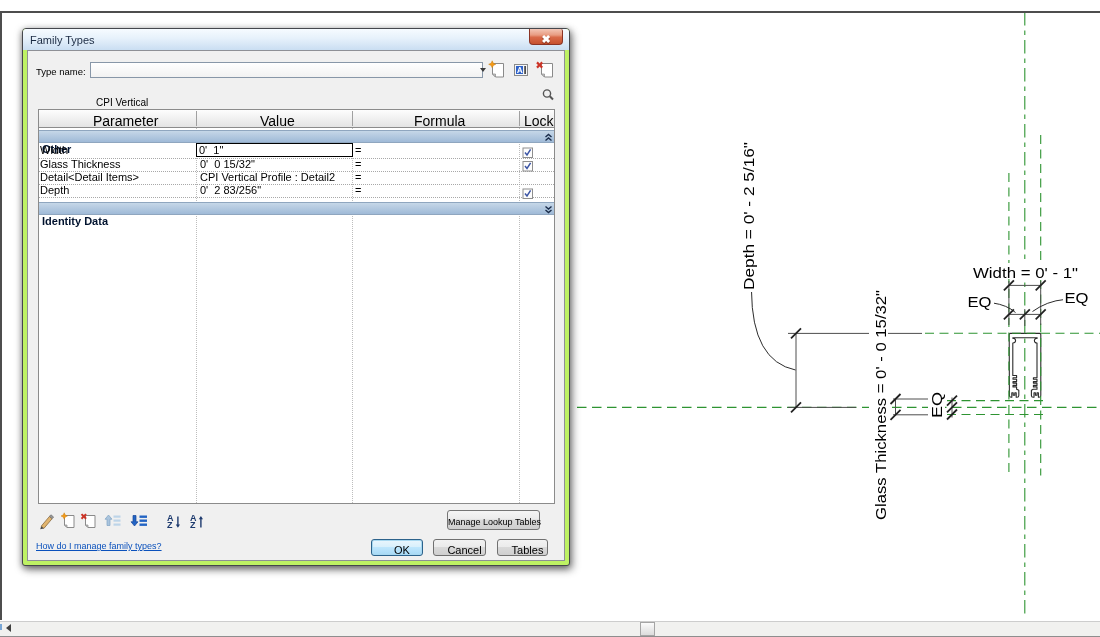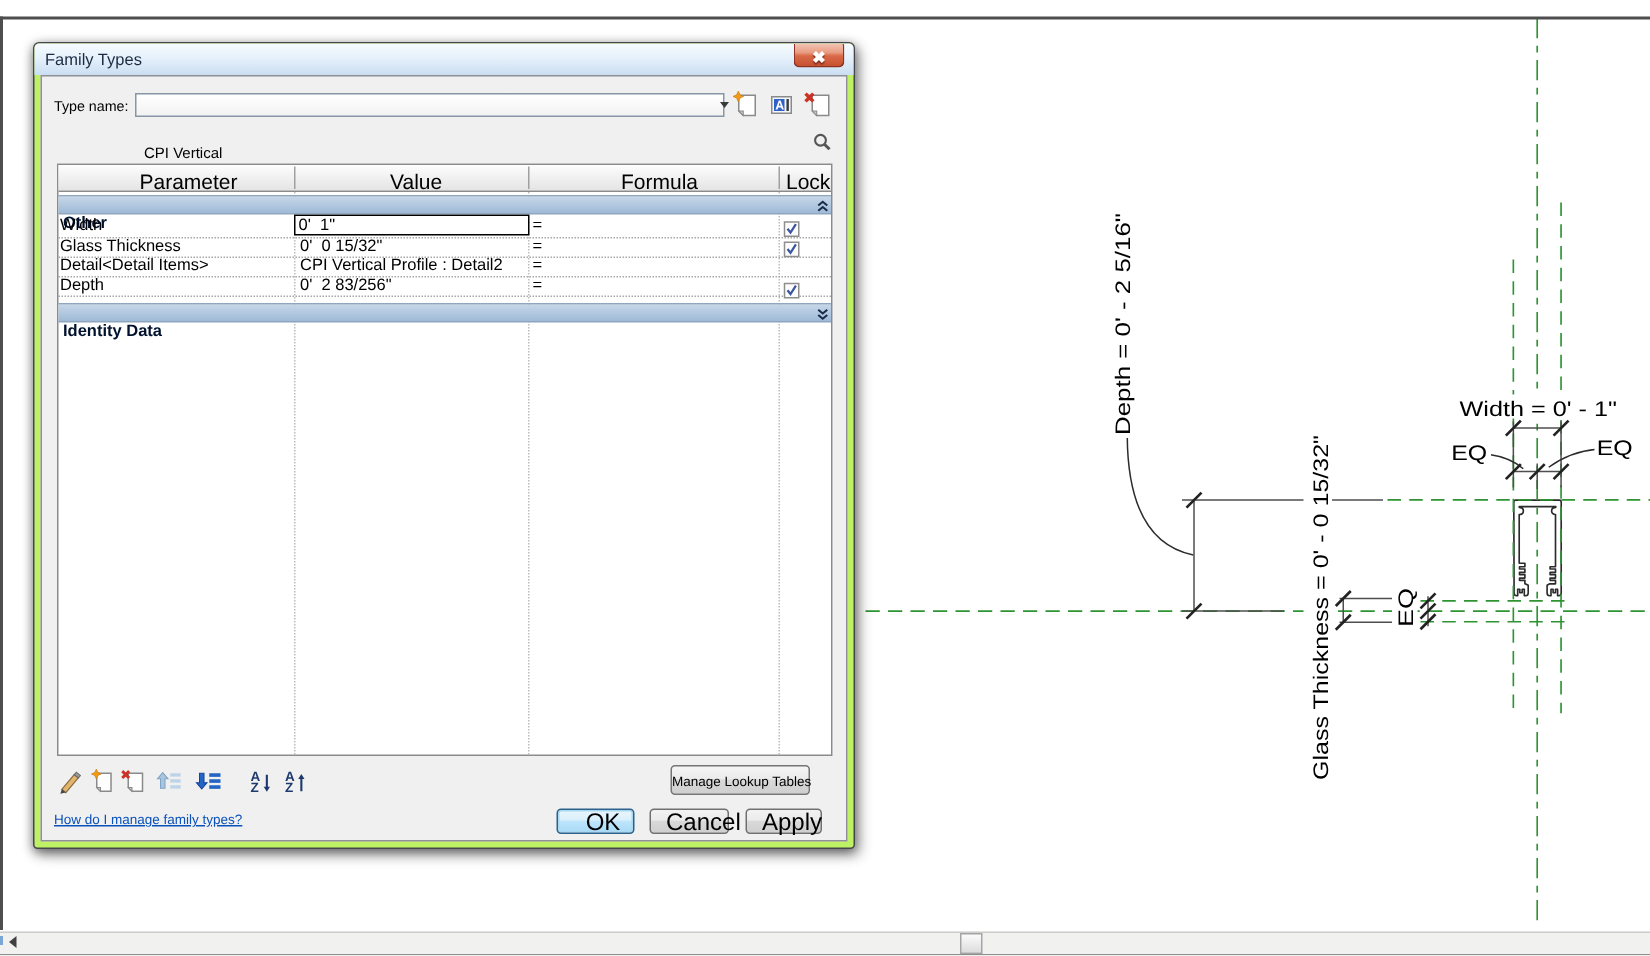--- a/index.html
+++ b/index.html
@@ -48,21 +48,21 @@
   .ftext{position:absolute;left:316px;top:1px;font-size:11px;}
   #focuscell{left:157px;top:33px;width:155px;height:12px;border:1px solid #000;background:#fff;}
 
   
   #mlt{left:419px;top:459px;width:91px;height:18px;border:1px solid #757575;border-radius:3px;
       background:linear-gradient(#f5f5f5,#ebebeb 45%,#d9d9d9 50%,#cfcfcf);text-align:center;}
   #mlt span{font-size:9px;line-height:18px;white-space:nowrap;}
   #link{left:8px;top:490px;font-size:9px;color:#0a51bc;text-decoration:underline;}
   .btn{top:488px;width:50px;height:15px;border:1px solid #707070;border-radius:3px;
       background:linear-gradient(#f2f2f2,#ebebeb 45%,#d9d9d9 50%,#cfcfcf);text-align:center;}
-  .btn span{font-size:16px;line-height:16px;margin-left:10px;}
+  .btn span{font-size:11px;line-height:16px;margin-left:10px;}
   #okbtn{left:343px;border:1px solid #2c628b;box-shadow:0 0 0 1px #a8d8f0 inset;background:linear-gradient(#eaf6fd,#d9f0fc 45%,#bee6fd 50%,#a7d9f5);}
   #cancelbtn{left:405px;width:51px;}
   #applybtn{left:469px;width:49px;}
 </style>
 </head>
 <body>
 <div id="canvas">
   <svg class="abs" id="draw" style="left:0;top:0" width="1100" height="637" viewBox="0 0 1100 637">
 
     <path id="profile" fill="#ffffff" stroke="#2b2b2b" stroke-width="1.1" stroke-linejoin="round" d="
@@ -281,21 +281,21 @@
         <g transform="translate(152,0)" fill="#1d3a6e">
           <text x="0" y="8.5" font-family="Liberation Sans,sans-serif" font-size="9" font-weight="bold">A</text>
           <text x="0" y="16" font-family="Liberation Sans,sans-serif" font-size="9" font-weight="bold">Z</text>
           <path d="M8.8,7.3 L13,7.3 10.9,4 Z M10.2,7.3 H11.6 V15.5 H10.2 Z"></path>
         </g>
       </svg>
       <div class="abs" id="mlt"><span>Manage Lookup Tables</span></div>
       <div class="abs" id="link">How do I manage family types?</div>
       <div class="abs btn" id="okbtn"><span>OK</span></div>
       <div class="abs btn" id="cancelbtn"><span>Cancel</span></div>
-      <div class="abs btn" id="applybtn"><span>Apply</span></div>
+      <div class="abs btn" id="applybtn"><span>Tables</span></div>
     </div>
   </div>
 
   <div class="abs" id="hscroll"></div>
   <div class="abs" id="hthumb"></div>
   <div class="abs" id="larrow"></div>
   <div class="abs" id="bluebit"></div>
 </div>
 
 </body></html>

